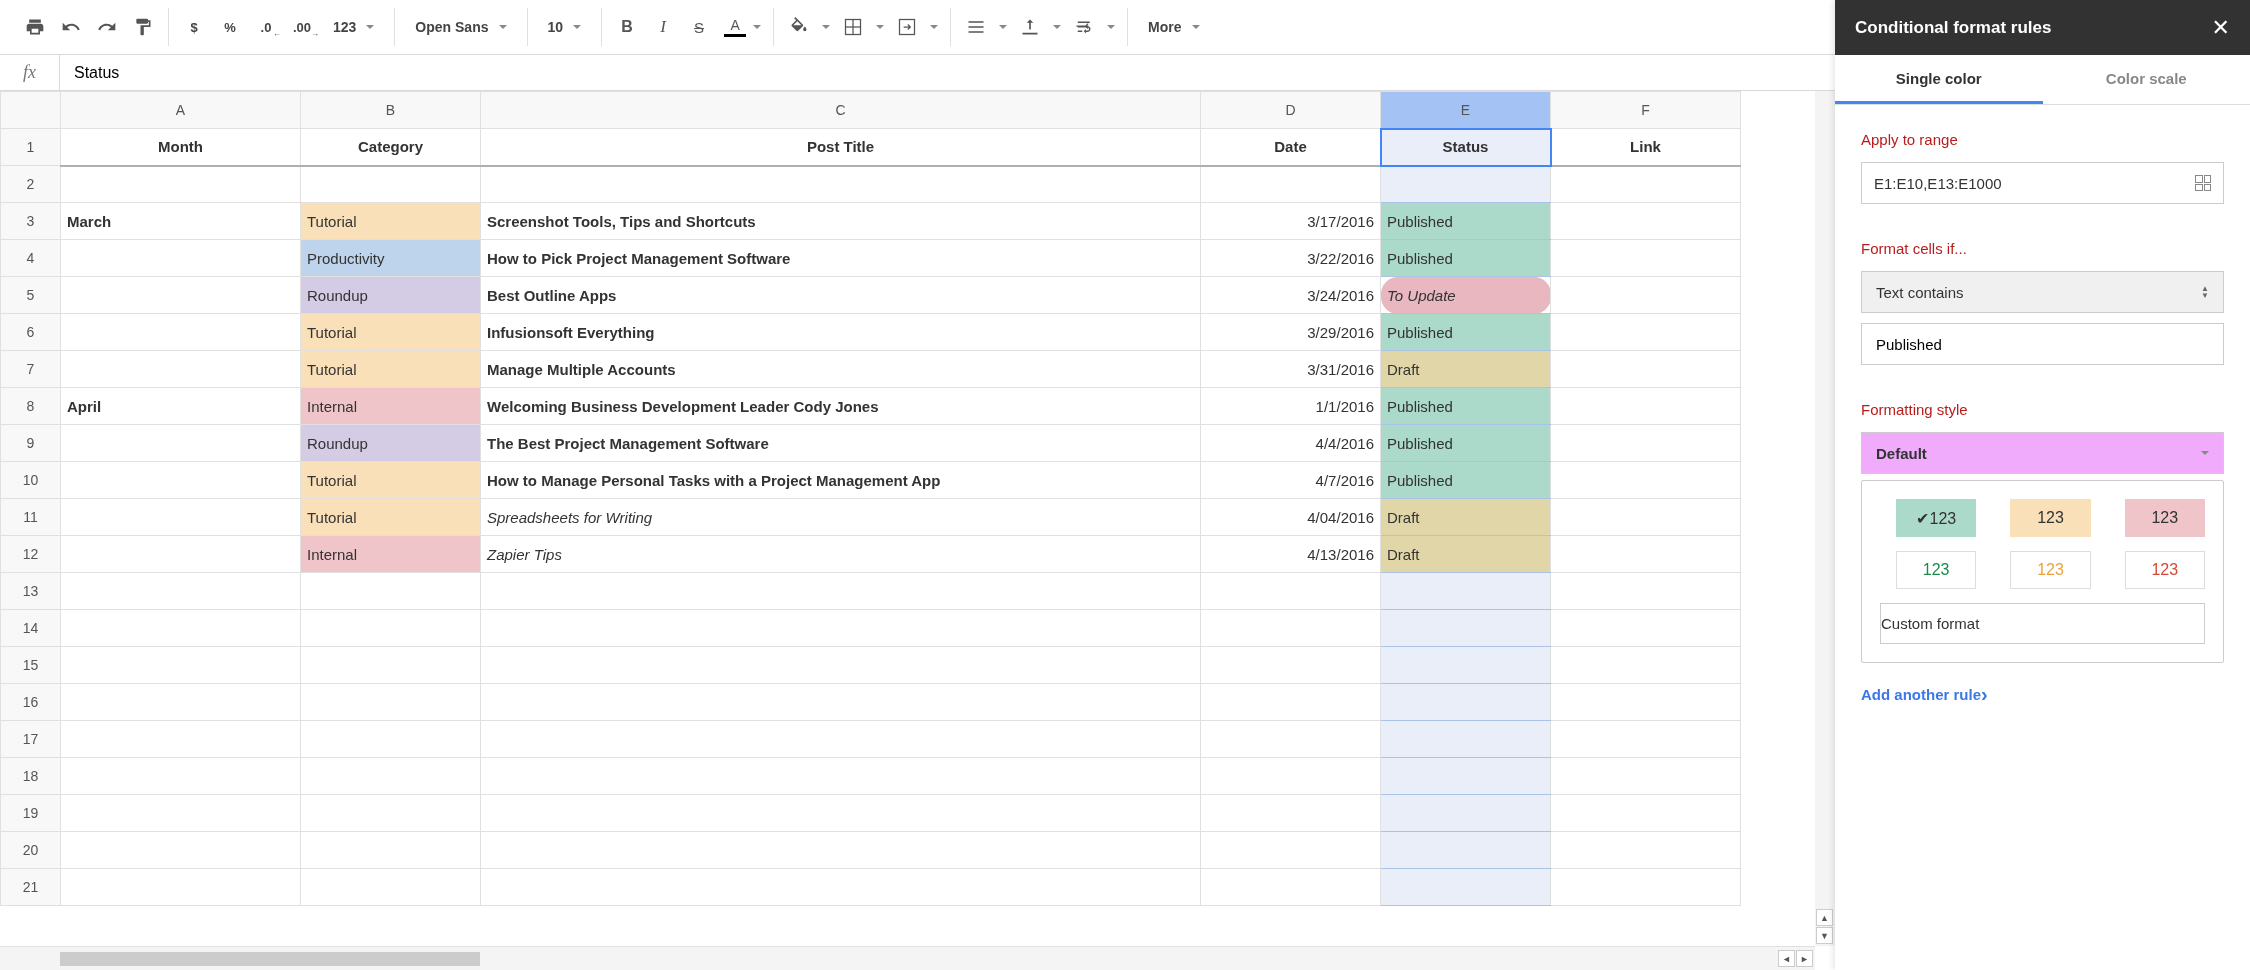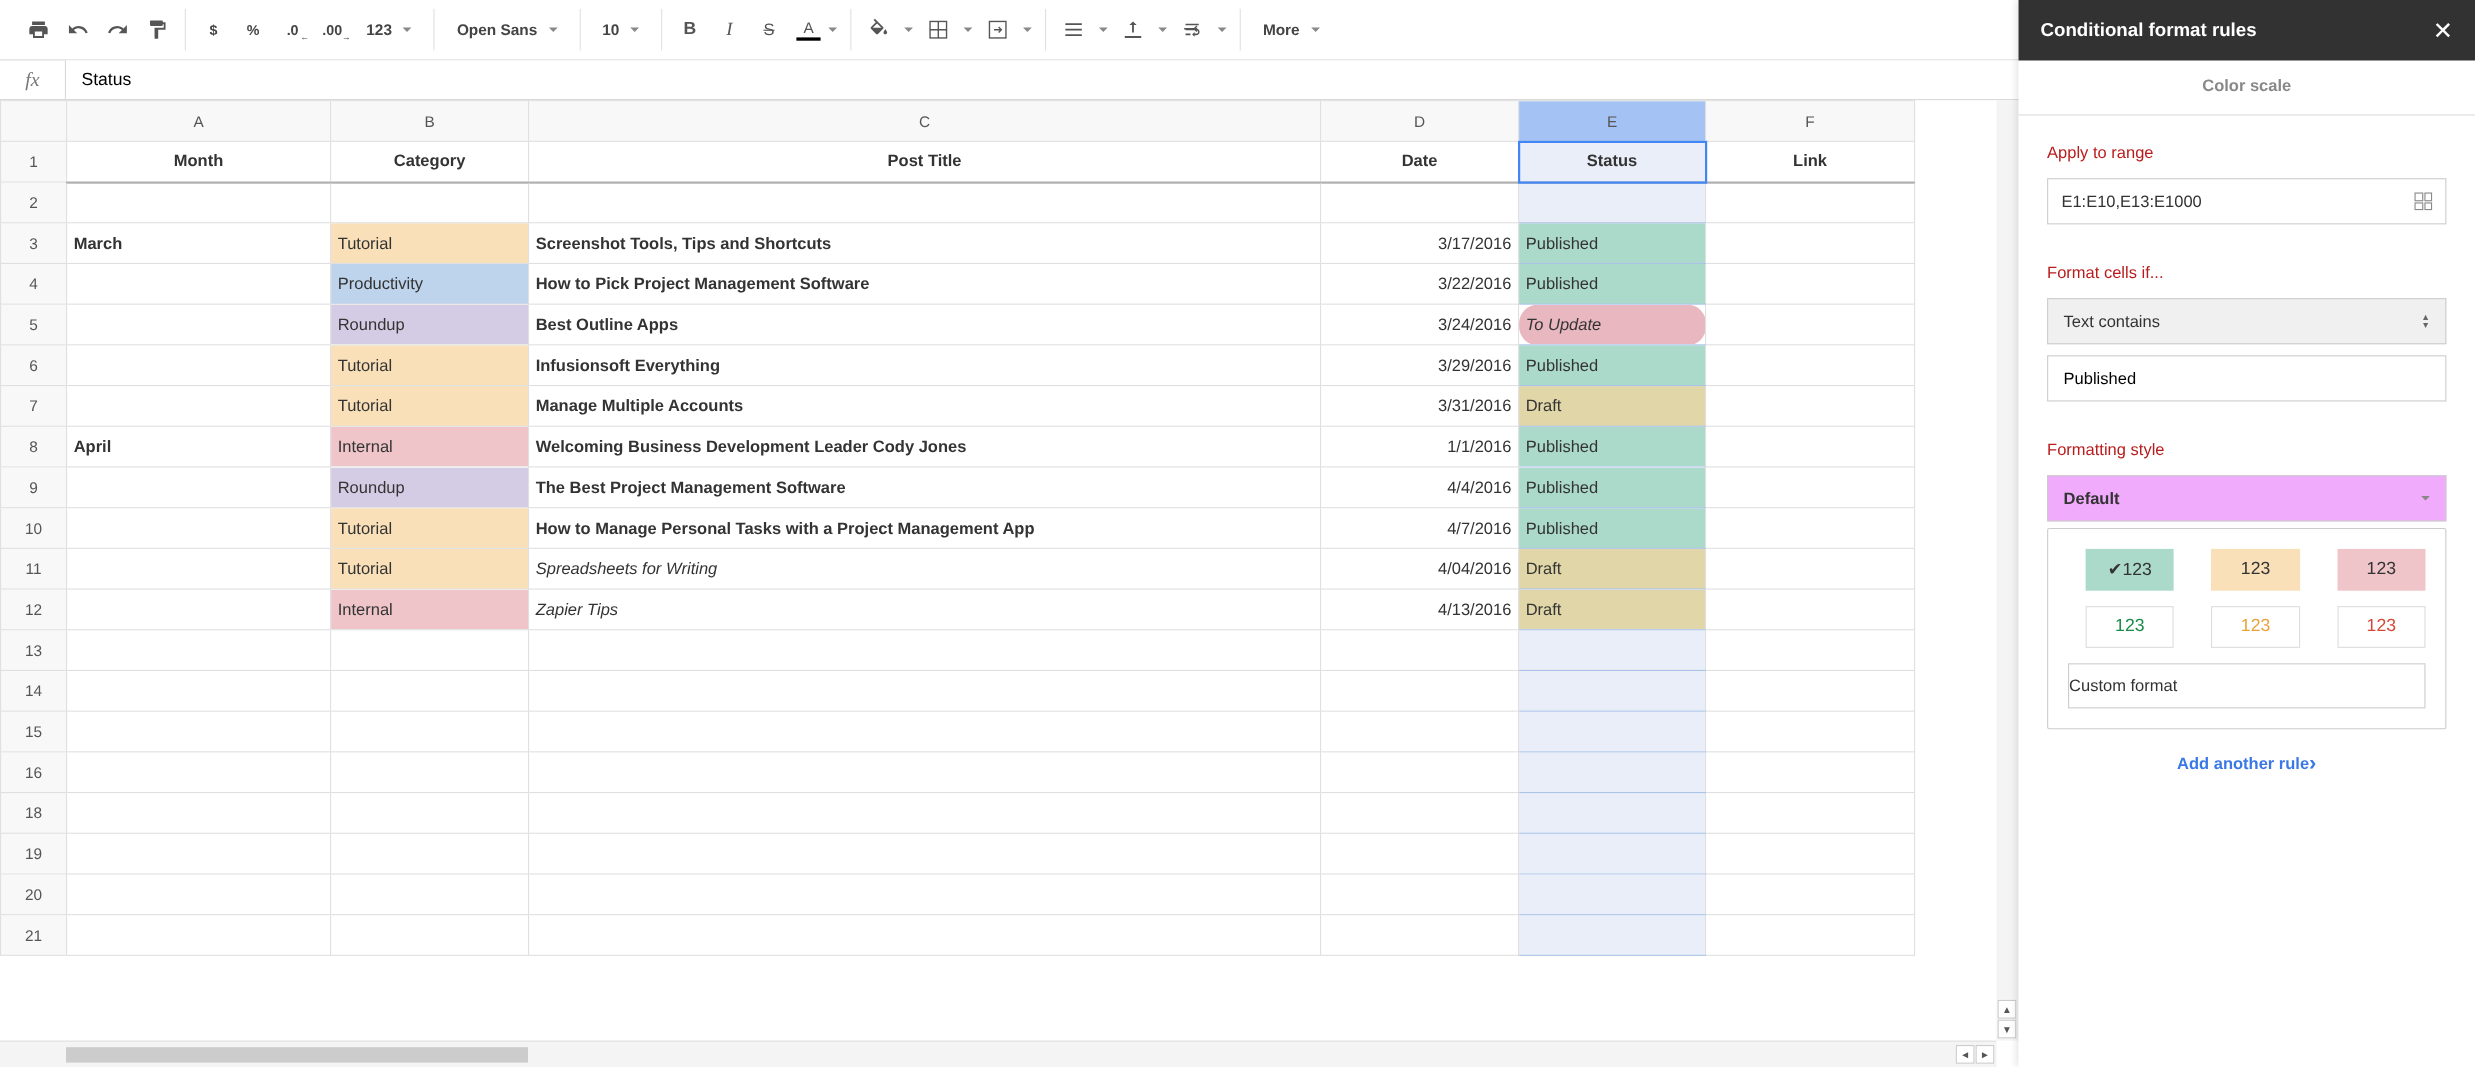--- a/index.html
+++ b/index.html
@@ -61,21 +61,21 @@
 .swatch-pop { border: 1px solid #ccc; margin-top: 6px; padding: 18px; border-radius: 2px; }
 .swatch-row { display: flex; gap: 34px; margin-bottom: 14px; padding-left: 16px; }
 .swatch { flex: 1; height: 38px; display: flex; align-items: center; justify-content: center; font-size: 16px; font-weight: normal; border: 1px solid transparent; cursor: pointer; }
 .sw1 { background: #abdacb; }
 .sw2 { background: #f9e0b8; }
 .sw3 { background: #efc5c9; }
 .sw4 { background: #fff; border-color: #ddd; color: #1a8c4a; }
 .sw5 { background: #fff; border-color: #ddd; color: #e8a33d; }
 .sw6 { background: #fff; border-color: #ddd; color: #d44937; }
 .custom-fmt { border: 1px solid #ccc; height: 41px; display: flex; align-items: center; padding: 0 0; font-size: 15px; cursor: pointer; }
-.add-rule { display: flex; align-items: center; justify-content: center; margin-top: 20px; color: #3b78e7; font-weight: bold; font-size: 15px; cursor: pointer; }
+.add-rule { display: flex; align-items: center; justify-content: flex-start; margin-top: 20px; color: #3b78e7; font-weight: bold; font-size: 15px; cursor: pointer; }
 .chev { color: #3b78e7; font-size: 20px; }
 .gap { height: 36px; }
 .scrollbar-v { position: absolute; right: 415px; top: 91px; bottom: 24px; width: 20px; background: #f4f4f4; }
 .scrollbtn { position: absolute; width: 17px; height: 17px; background: #fff; border: 1px solid #ccc; display:flex; align-items:center; justify-content:center; font-size:9px; color:#555; cursor:pointer; }
 .scrollbar-h { position: absolute; bottom: 0; left: 0; right: 435px; height: 24px; background: #f4f4f4; border-top: 1px solid #e0e0e0; }
 .sthumb { position: absolute; left: 60px; width: 420px; height: 14px; top: 5px; background: #ccc; border-radius: 0; }
 svg.ico { width: 20px; height: 20px; }
 </style>
 </head>
 <body>
@@ -345,20 +345,29 @@
           <tr>
             <th class="rowh">16</th>
             <td class="bold"></td>
             <td class=""></td>
             <td class="bold"></td>
             <td class="right"></td>
             <td class="sel-col colE-border"></td>
             <td></td>
           </tr>
           <tr>
+            <th class="rowh">17</th>
+            <td class="bold"></td>
+            <td class=""></td>
+            <td class="bold"></td>
+            <td class="right"></td>
+            <td class="sel-col colE-border"></td>
+            <td></td>
+          </tr>
+          <tr>
             <th class="rowh">18</th>
             <td class="bold"></td>
             <td class=""></td>
             <td class="bold"></td>
             <td class="right"></td>
             <td class="sel-col colE-border"></td>
             <td></td>
           </tr>
           <tr>
             <th class="rowh">19</th>
@@ -401,20 +410,21 @@
   <div class="scrollbtn" style="bottom:20px;left:1px">▲</div>
   <div class="scrollbtn" style="bottom:2px;left:1px">▼</div>
 </div>
 
 <div class="side">
   <div class="side-hdr">
     <span>Conditional format rules</span>
     <span class="close-x">✕</span>
   </div>
   <div class="tabs">
+    <div class="tab active">Single color</div>
     <div class="tab">Color scale</div>
   </div>
   <div class="side-body">
     <div class="side-label">Apply to range</div>
     <div class="range-box">
       <span>E1:E10,E13:E1000</span>
       <span class="grid-icon">
           <span></span>
           <span></span>
           <span></span>

